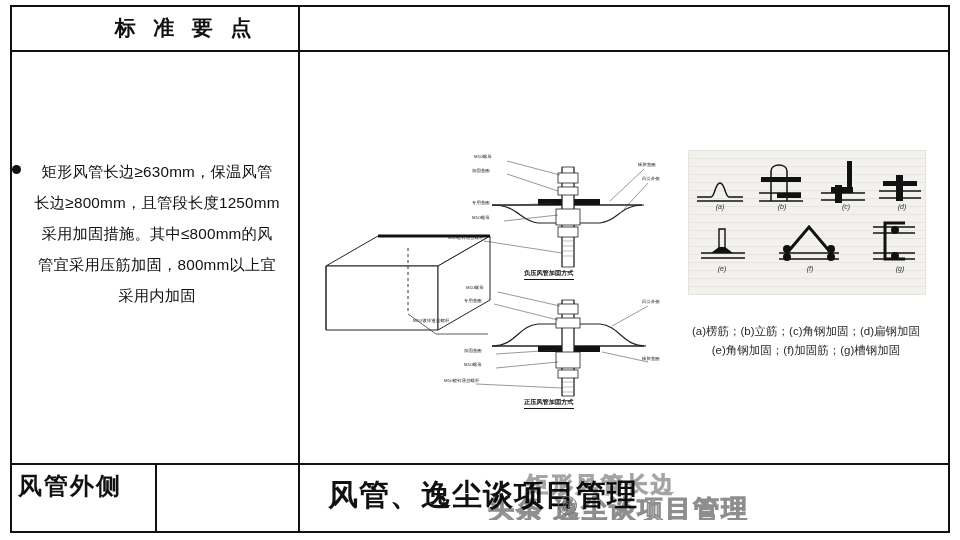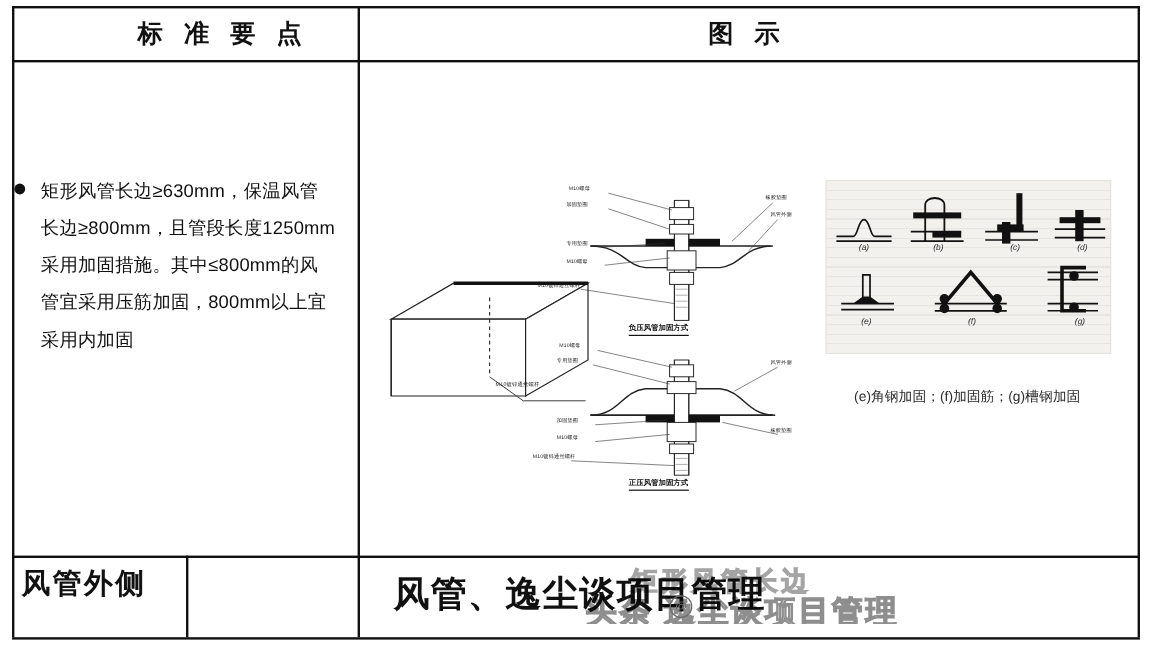--- a/index.html
+++ b/index.html
@@ -12,21 +12,21 @@
   
   .tbl{position:absolute;left:10px;top:5px;width:940px;height:528px;box-sizing:border-box;}
   .hline{position:absolute;left:0;background:#111;height:2px;}
   .vline{position:absolute;background:#111;width:2px;}
 
   .row-header{position:absolute;left:0;top:0;width:100%;height:45px;}
   .hdr-cell{position:absolute;top:0;height:45px;display:flex;align-items:center;justify-content:center;}
   .hdr-text{font-size:21px;font-weight:700;letter-spacing:.28em;color:#111;}
 
   
-  .req-wrap{position:absolute;left:12px;top:144px;width:268px;display:flex;}
+  .req-wrap{position:absolute;left:12px;top:156px;width:268px;display:flex;text-align:center;}
   .bullet{flex:0 0 auto;width:22px;padding-top:9px;}
   .bullet .dot{width:9px;height:9px;border-radius:50%;background:#111;display:block;}
   .req-text{font-size:15.3px;line-height:31px;color:#111;letter-spacing:.2px;font-weight:500;}
 
   
   .dwg-area{position:absolute;left:300px;top:48px;width:386px;height:410px;}
 
   
   .iso{position:absolute;left:18px;top:170px;width:178px;height:130px;}
   .iso svg{display:block;}
@@ -84,23 +84,20 @@
     <div class="hline" style="top:458px;width:940px;"></div>
     <div class="hline" style="top:526px;width:940px;"></div>
     <div class="vline" style="left:0;top:0;height:526px;"></div>
     <div class="vline" style="left:938px;top:0;height:526px;"></div>
     <div class="vline" style="left:288px;top:0;height:526px;"></div>
     <div class="vline" style="left:145px;top:458px;height:68px;"></div>
 
     <div class="row-header">
       <div class="hdr-cell" style="left:0;width:288px;margin-left:32px;">
         <span class="hdr-text">标 准 要 点</span>
-      </div>
-      <div class="hdr-cell" style="left:288px;width:650px;">
-        <span class="hdr-text">图 示</span>
       </div>
     </div>
   </div>
 
   <div class="req-wrap">
     <div class="bullet">
         <span class="dot"></span>
       </div>
     <div class="req-text">矩形风管长边≥630mm，保温风管长边≥800mm，且管段长度1250mm采用加固措施。其中≤800mm的风管宜采用压筋加固，800mm以上宜采用内加固</div>
   </div>
@@ -286,20 +283,21 @@
           <line x1="2" y1="40" x2="44" y2="40" stroke="#111" stroke-width="1.3"></line>
           <circle cx="24" cy="11" r="4" fill="#111"></circle>
           <circle cx="24" cy="37" r="4" fill="#111"></circle>
         </svg>
       </div>
       <div class="sublab" style="left:196px;top:114px;">(g)</div>
     </div>
 
 
     <div class="fig-cap2">
+      <div>(a)楞筋；(b)立筋；(c)角钢加固；(d)扁钢加固</div>
       <div>(e)角钢加固；(f)加固筋；(g)槽钢加固</div>
     </div>
   </div>
 
   <div class="foot-left">风管外侧</div>
 
   <div class="banner">
     <div class="banner-text">风管、逸尘谈项目管理</div>
     <div class="wm wm1">矩形风管长边</div>
     <div class="wm wm2">头条    逸尘谈项目管理</div>

